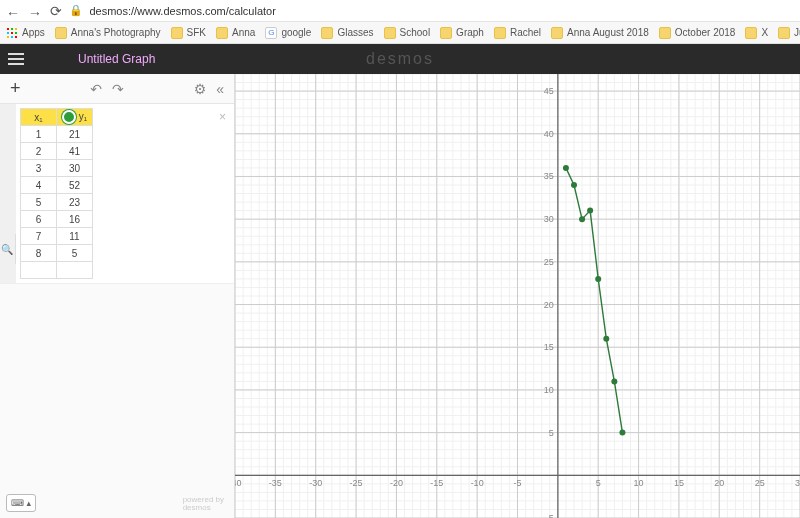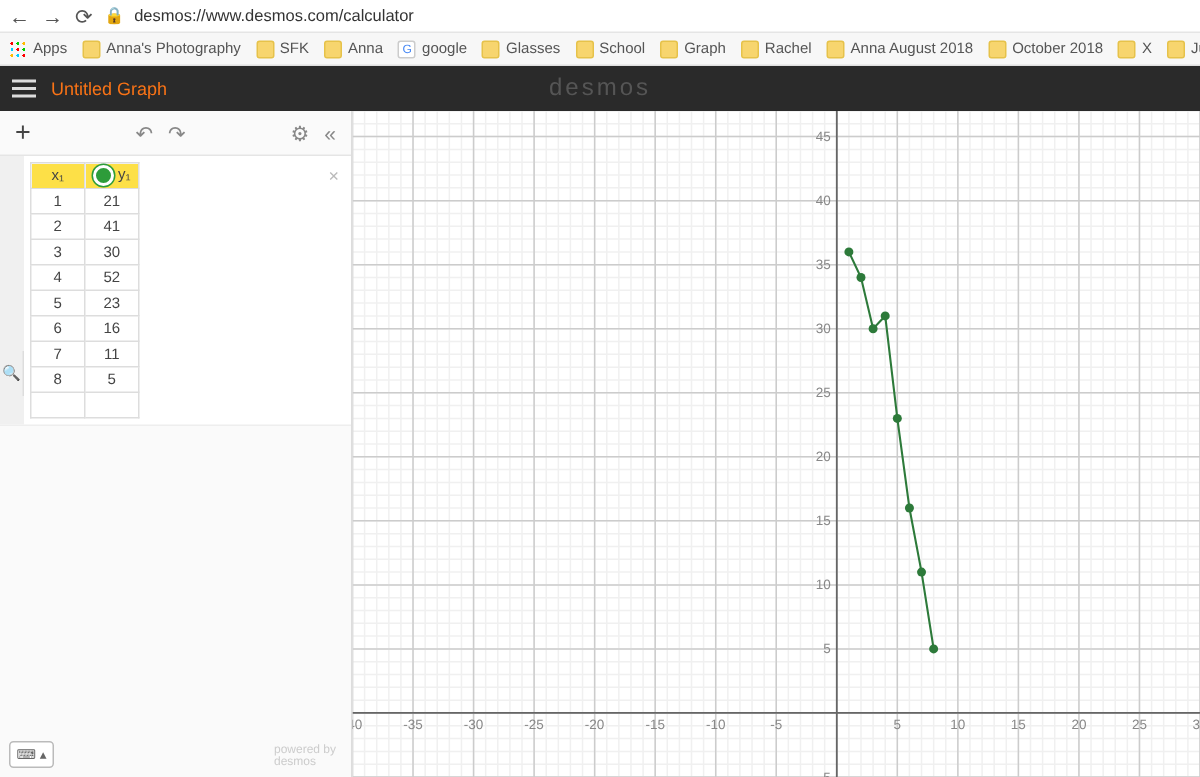--- a/index.html
+++ b/index.html
@@ -23,21 +23,21 @@
     radial-gradient(circle at 2px 10px,#fb0 1px,transparent 1px),
     radial-gradient(circle at 6px 10px,#0cf 1px,transparent 1px),
     radial-gradient(circle at 10px 10px,#f00 1px,transparent 1px);
   }
   .folder-icon { background: #f7d56e; border: 1px solid #e6c24a; }
 
   
   .desmos-header { height: 30px; background: #2a2a2a; color: #ddd; display: flex; align-items: center; padding: 0 8px; position: relative; }
   .hamburger { width: 16px; height: 12px; display: flex; flex-direction: column; justify-content: space-between; margin-right: 10px; }
   .hamburger div { height: 2px; background: #ddd; }
-  .graph-title { font-size: 12px; color: #f97316; }
+  .graph-title { font-size: 12px; color: #f0abfc; margin-left: 44px; }
   .desmos-logo { position: absolute; left: 50%; transform: translateX(-50%); font-size: 16px; letter-spacing: 2px; color: #555; font-weight: 300; }
 
   
   .main { display: flex; height: calc(518px - 22px - 22px - 30px); position: relative; }
   .left-panel { width: 235px; background: #fafafa; border-right: 1px solid #ddd; display: flex; flex-direction: column; position: relative; }
   .panel-toolbar { height: 30px; display: flex; align-items: center; justify-content: space-between; padding: 0 10px; border-bottom: 1px solid #e5e5e5; }
   .tb-left, .tb-right { display: flex; align-items: center; gap: 10px; }
   .tb-left .plus { font-size: 18px; color: #444; }
   .undo, .redo { font-size: 14px; color: #888; }
   .gear { font-size: 14px; color: #888; }

